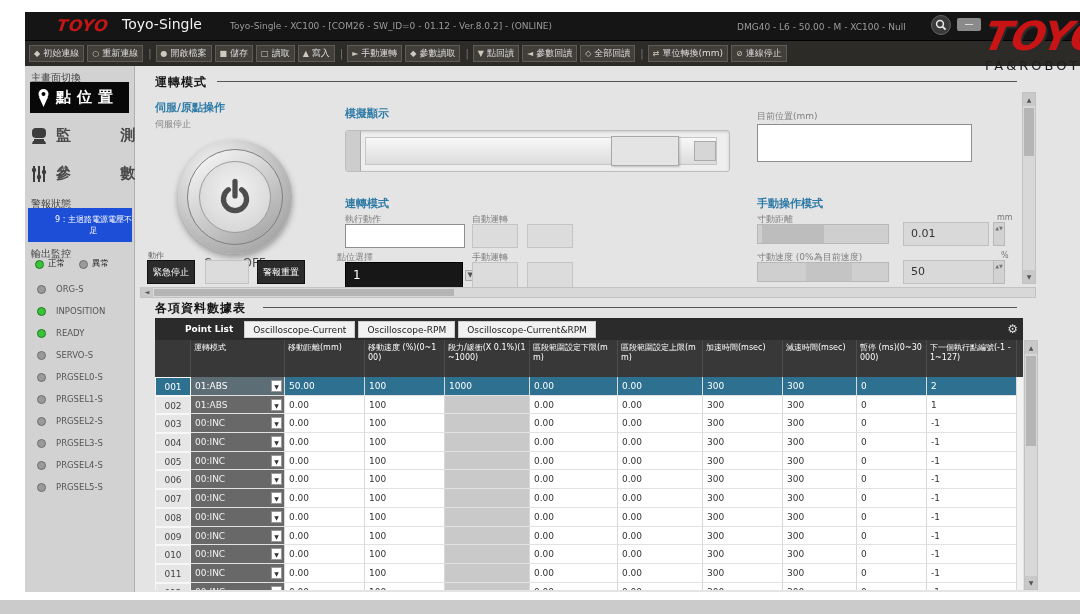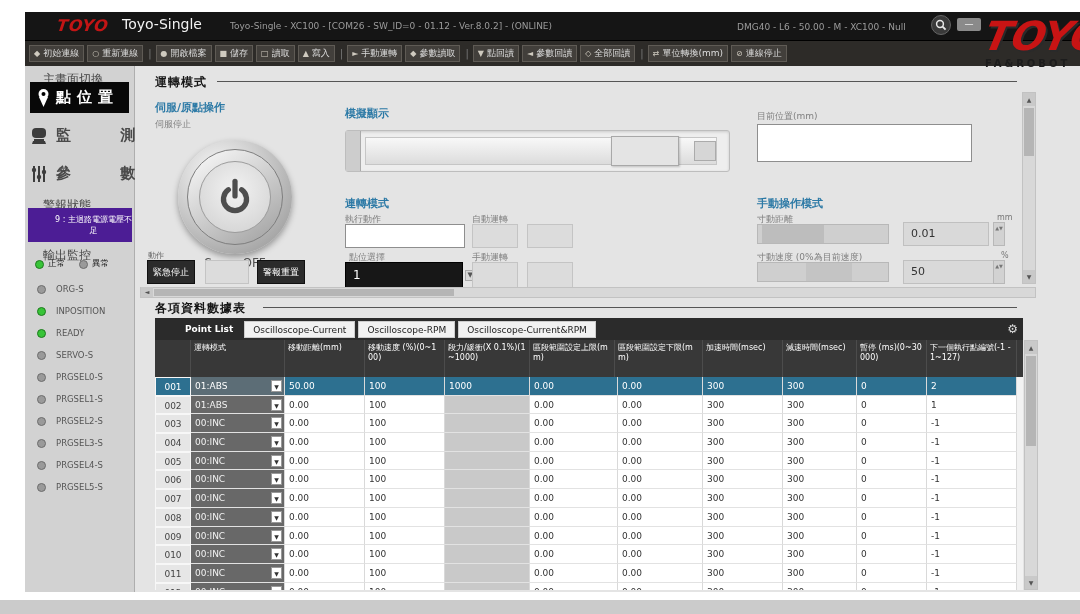--- a/index.html
+++ b/index.html
@@ -18,41 +18,41 @@
   .devinfo { position:absolute; left:712px; top:10px; color:#9b9b9b; font-size:9px; }
   .combo { position:absolute; left:742px; top:3px; width:158px; height:21px; background:#fff;
     border:1px solid #888; font-size:10px; color:#222; line-height:19px; padding-left:5px; }
   .searchbtn { position:absolute; left:906px; top:3px; width:20px; height:20px; border-radius:50%;
     background:#3a3a3a; border:1px solid #666; display:flex; align-items:center; justify-content:center; }
   .minbtn { position:absolute; left:932px; top:6px; width:24px; height:13px; background:#8a8a8a;
     color:#fff; font-size:9px; text-align:center; line-height:12px; border-radius:2px; }
   #brand { position:absolute; left:960px; top:2px; width:95px; height:60px; overflow:hidden; z-index:50; }
   .brandword { color:#c81414; font-size:40px; font-weight:bold; font-style:italic; transform:skewX(-12deg);
     text-shadow:2px 2px 0 #2a2a2a; line-height:44px; white-space:nowrap; }
-  .brandsub { color:#1c1c1c; font-size:10px; font-weight:bold; letter-spacing:3px; white-space:nowrap; }
+  .brandsub { color:#1c1c1c; font-size:13px; font-weight:normal; letter-spacing:3px; white-space:nowrap; }
 
   
   #toolbar { position:absolute; left:0; top:28px; width:1055px; height:26px; background:#2d2b28;
     border-top:1px solid #000; display:flex; align-items:center; padding-left:4px; }
   .tb-btn { height:17px; background:#423f3b; border:1px solid #5f5b55; color:#ddd; font-size:9px;
     display:flex; align-items:center; padding:0 4px; margin-right:3px; white-space:nowrap; }
   .tb-ico { font-size:8px; margin-right:3px; color:#cfcabf; }
   .tb-sep { color:#787878; font-size:10px; margin:0 4px 0 2px; }
 
   
   #sidebar { position:absolute; left:0; top:54px; width:110px; height:526px; background:#d2d2d2;
     border-right:1px solid #aeaeae; }
-  .side-lbl { position:absolute; left:18px; font-size:12px; color:#444; }
+  .side-lbl { position:absolute; left:6px; font-size:10px; color:#444; }
   .nav-btn { position:absolute; left:5px; width:99px; height:31px; display:flex; align-items:center; }
   .nav-active { background:#080808; color:#fff; }
   .nav-plain { color:#4a4a4a; }
   .nav-ico { width:26px; display:flex; justify-content:center; }
   .nav-txt { font-size:15px; font-weight:bold; letter-spacing:6px; }
   .nav-txt2 { font-size:15px; font-weight:bold; letter-spacing:22px; margin-left:8px; white-space:nowrap; }
-  #alarmbox { position:absolute; left:3px; top:142px; width:104px; height:34px; background:#4c1d95;
+  #alarmbox { position:absolute; left:3px; top:142px; width:104px; height:34px; background:#1d4ed8;
     color:#fff; font-size:8px; display:flex; align-items:center; justify-content:center; text-align:center;padding-left:27px; }
   .legend { position:absolute; left:10px; top:192px; display:flex; align-items:center; font-size:8.5px; color:#222; }
   .led { width:9px; height:9px; border-radius:50%; display:inline-block; margin-right:4px; }
   .led-on { background:#38c438; border:1.5px solid #1f7a1f; }
   .led-off { background:#9a9a9a; border:1.5px solid #6d6d6d; }
   #statuslist { position:absolute; left:12px; top:212px; width:96px; }
   .st-row { height:22px; display:flex; align-items:center; }
   .st-name { font-size:8.5px; color:#555; margin-left:6px; }
 
   
@@ -347,21 +347,21 @@
     <div class="gray-lbl" style="left:622px;top:44px;">目前位置(mm)</div>
     <div class="white-box" style="left:622px;top:58px;width:215px;height:38px;font-size:12px;line-height:36px;padding-left:6px;"></div>
 
     <div class="blue-lbl" style="left:210px;top:130px;">連轉模式</div>
     <div class="gray-lbl" style="left:210px;top:147px;">執行動作</div>
     <div class="white-box" style="left:210px;top:158px;width:120px;height:24px;font-size:11px;line-height:22px;padding-left:5px;"></div>
     <div class="gray-lbl" style="left:337px;top:147px;">自動運轉</div>
     <div class="dis-btn" style="left:337px;top:158px;width:46px;"></div>
     <div class="dis-btn" style="left:392px;top:158px;width:46px;"></div>
 
-    <div class="gray-lbl" style="left:214px;top:185px;">點位選擇</div>
+    <div class="gray-lbl" style="left:202px;top:185px;">點位選擇</div>
     <div class="dd-dark" style="left:210px;top:196px;width:118px;height:26px;">
       <span>1</span>
       <span class="arr">▼</span>
     </div>
     <div class="gray-lbl" style="left:337px;top:185px;">手動運轉</div>
     <div class="dis-btn" style="left:337px;top:196px;width:46px;height:26px;"></div>
     <div class="dis-btn" style="left:392px;top:196px;width:46px;height:26px;"></div>
 
     <div class="blue-lbl" style="left:622px;top:130px;">手動操作模式</div>
     <div class="gray-lbl" style="left:622px;top:147px;">寸動距離</div>
@@ -401,22 +401,22 @@
         <div class="tab tab-plain">Oscilloscope-Current&amp;RPM</div>
         <span class="gear">⚙</span>
     </div>
 
     <div id="thead">
         <div class="th" style="width: 36px;"></div>
         <div class="th" style="width: 94px;">運轉模式</div>
         <div class="th" style="width: 80px;">移動距離(mm)</div>
         <div class="th" style="width: 80px;">移動速度 (%)(0~100)</div>
         <div class="th" style="width: 85px;">段力/緩衝(X 0.1%)(1~1000)</div>
+        <div class="th" style="width: 88px;">區段範圍設定下限(mm)</div>
         <div class="th" style="width: 85px;">區段範圍設定上限(mm)</div>
-        <div class="th" style="width: 88px;">區段範圍設定下限(mm)</div>
         <div class="th" style="width: 80px;">加速時間(msec)</div>
         <div class="th" style="width: 74px;">減速時間(msec)</div>
         <div class="th" style="width: 70px;">暫停 (ms)(0~30000)</div>
         <div class="th" style="width: 90px;">下一個執行點編號(-1 - 1~127)</div>
       </div>
     <div id="tbody">
         <div class="trow sel">
           <div class="td td-no" style="width: 36px;">001</div>
           <div class="td td-mode" style="width: 94px;">01:ABS<span class="dd-btn">▼</span></div>
           <div class="td" style="width: 80px;">50.00</div>

